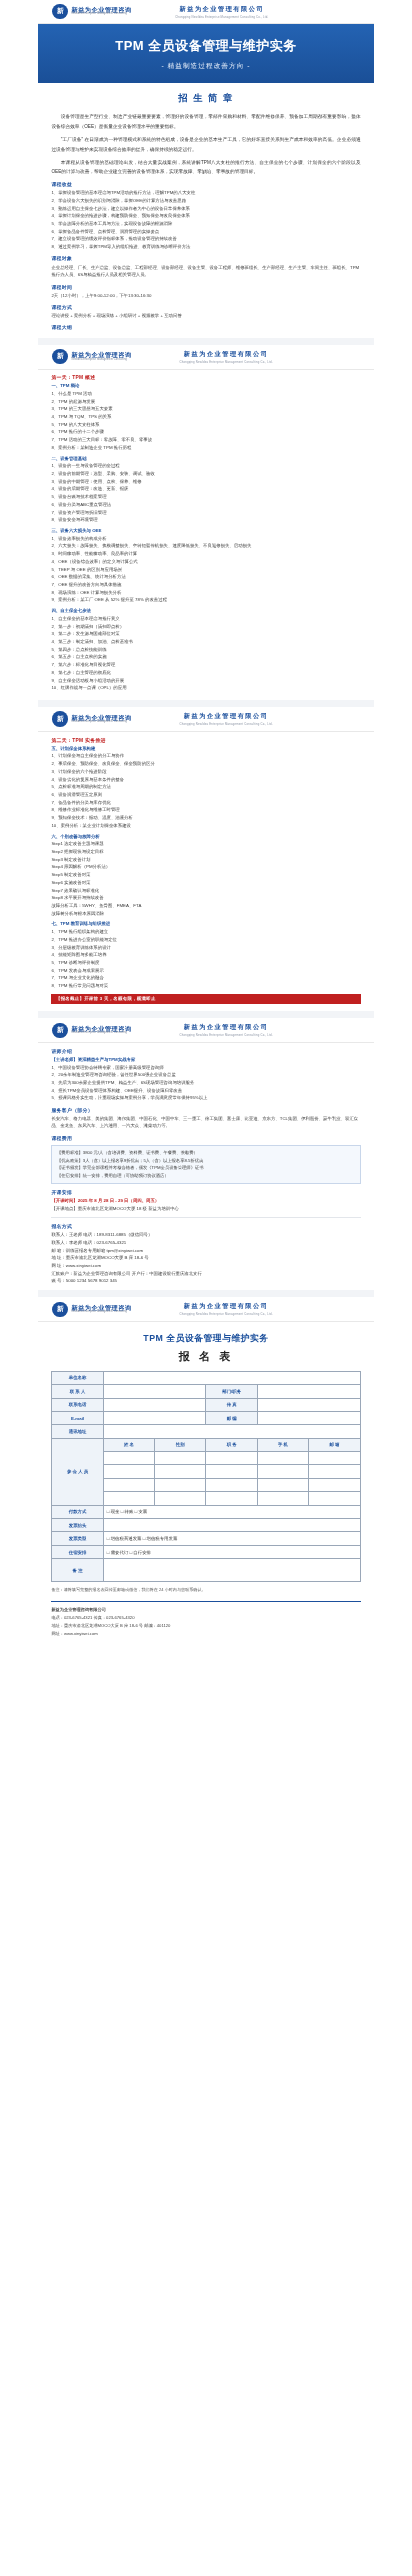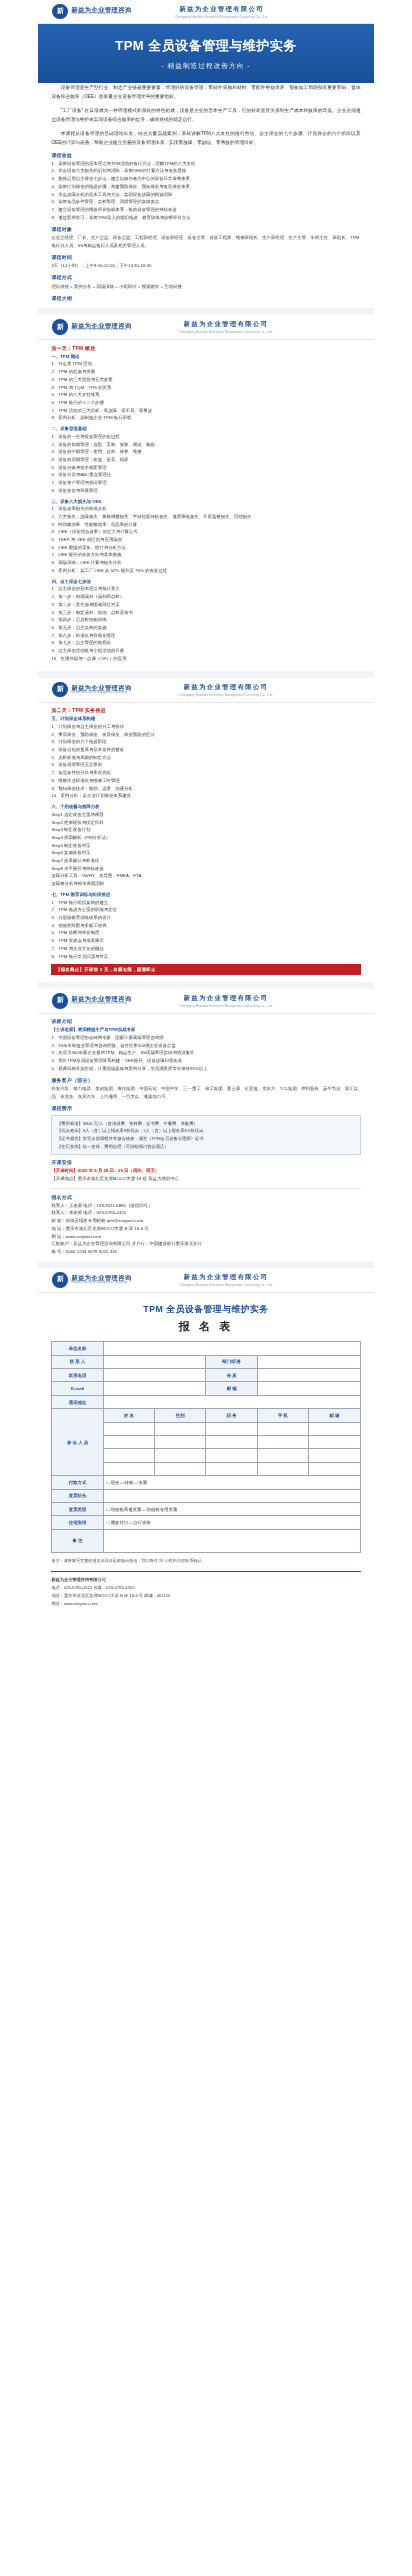--- a/index.html
+++ b/index.html
@@ -189,20 +189,21 @@
       <div class="masthead-cn">新益为企业管理有限公司</div>
       <div class="masthead-en">Chongqing NewIdea Enterprise Management Consulting Co., Ltd.</div>
     </div>
   </div>
 
   <div class="title-block">
     <div class="title-main">TPM 全员设备管理与维护实务</div>
     <div class="title-sub">- 精益制造过程改善方向 -</div>
   </div>
 
+  <div class="prospectus-bar">招 生 简 章</div>
 
   <div class="content">
     <p class="intro">设备管理是生产型行业、制造产业链最重要要素，管理好的设备管理，零部件采购和材料、零配件维修保养、预备加工周期都有重要影响，整体设备综合效率（OEE）是衡量企业设备管理水平的重要指标。</p>
     <p class="intro">"工厂设备" 在日渐成为一种管理模式和系统的特色组成，设备是企业的基本生产工具，它的好坏直接关系到生产成本和效率的高低。企业必须通过设备管理与维护来实现设备综合效率的提升，确保持续的稳定运行。</p>
     <p class="intro">本课程从设备管理的基础理论出发，结合大量实战案例，系统讲解TPM八大支柱的推行方法、自主保全的七个步骤、计划保全的六个阶段以及OEE的计算与改善，帮助企业建立完善的设备管理体系，实现零故障、零缺陷、零事故的管理目标。</p>
 
     <div class="sec-head">课程收益</div>
     <ul class="plain">
       <li>1、掌握设备管理的基本理念与TPM活动的推行方法，理解TPM的八大支柱</li>
       <li>2、学会设备六大损失的识别与消除，掌握OEE的计算方法与改善思路</li>

